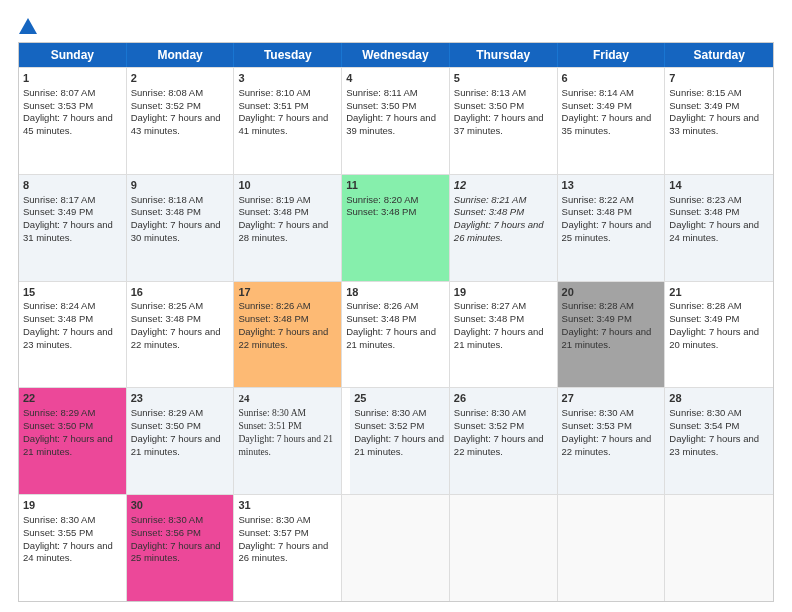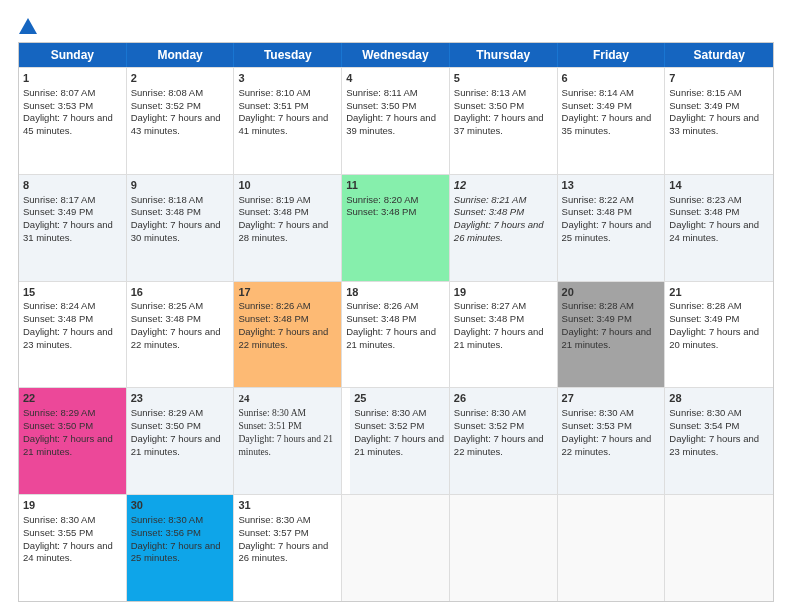--- a/index.html
+++ b/index.html
@@ -162,21 +162,21 @@
           <div class="cal-cell" style="background: #ec4899;"><span class="day-num">22</span><span>Sunrise: 8:29 AM</span><br><span>Sunset: 3:50 PM</span><br><span>Daylight: 7 hours and 21 minutes.</span></div>
           <div class="cal-cell" style="background: rgb(240, 244, 248);"><span class="day-num">23</span><span>Sunrise: 8:29 AM</span><br><span>Sunset: 3:50 PM</span><br><span>Daylight: 7 hours and 21 minutes.</span></div>
           <div class="cal-cell" style="background: rgb(240, 244, 248); font-family: Liberation Serif, serif;"><span class="day-num">24</span><span>Sunrise: 8:30 AM</span><br><span>Sunset: 3:51 PM</span><br><span>Daylight: 7 hours and 21 minutes.</span></div>
           <div class="cal-cell" style="background: rgb(240, 244, 248); margin-left: 8px;"><span class="day-num">25</span><span>Sunrise: 8:30 AM</span><br><span>Sunset: 3:52 PM</span><br><span>Daylight: 7 hours and 21 minutes.</span></div>
           <div class="cal-cell" style="background: rgb(240, 244, 248);"><span class="day-num">26</span><span>Sunrise: 8:30 AM</span><br><span>Sunset: 3:52 PM</span><br><span>Daylight: 7 hours and 22 minutes.</span></div>
           <div class="cal-cell" style="background: rgb(240, 244, 248);"><span class="day-num">27</span><span>Sunrise: 8:30 AM</span><br><span>Sunset: 3:53 PM</span><br><span>Daylight: 7 hours and 22 minutes.</span></div>
           <div class="cal-cell" style="background: rgb(240, 244, 248);"><span class="day-num">28</span><span>Sunrise: 8:30 AM</span><br><span>Sunset: 3:54 PM</span><br><span>Daylight: 7 hours and 23 minutes.</span></div>
         </div>
         <div class="cal-row">
           <div class="cal-cell" style="background: rgb(255, 255, 255);"><span class="day-num">19</span><span>Sunrise: 8:30 AM</span><br><span>Sunset: 3:55 PM</span><br><span>Daylight: 7 hours and 24 minutes.</span></div>
-          <div class="cal-cell" style="background: #0ea5e9;"><span class="day-num">30</span><span>Sunrise: 8:30 AM</span><br><span>Sunset: 3:56 PM</span><br><span>Daylight: 7 hours and 25 minutes.</span></div>
+          <div class="cal-cell" style="background: #ec4899;"><span class="day-num">30</span><span>Sunrise: 8:30 AM</span><br><span>Sunset: 3:56 PM</span><br><span>Daylight: 7 hours and 25 minutes.</span></div>
           <div class="cal-cell" style="background: rgb(255, 255, 255);"><span class="day-num">31</span><span>Sunrise: 8:30 AM</span><br><span>Sunset: 3:57 PM</span><br><span>Daylight: 7 hours and 26 minutes.</span></div>
           <div class="cal-cell empty"></div>
           <div class="cal-cell empty"></div>
           <div class="cal-cell empty"></div>
           <div class="cal-cell empty"></div>
         </div>
       </div>
   </div>
 </div>
 

